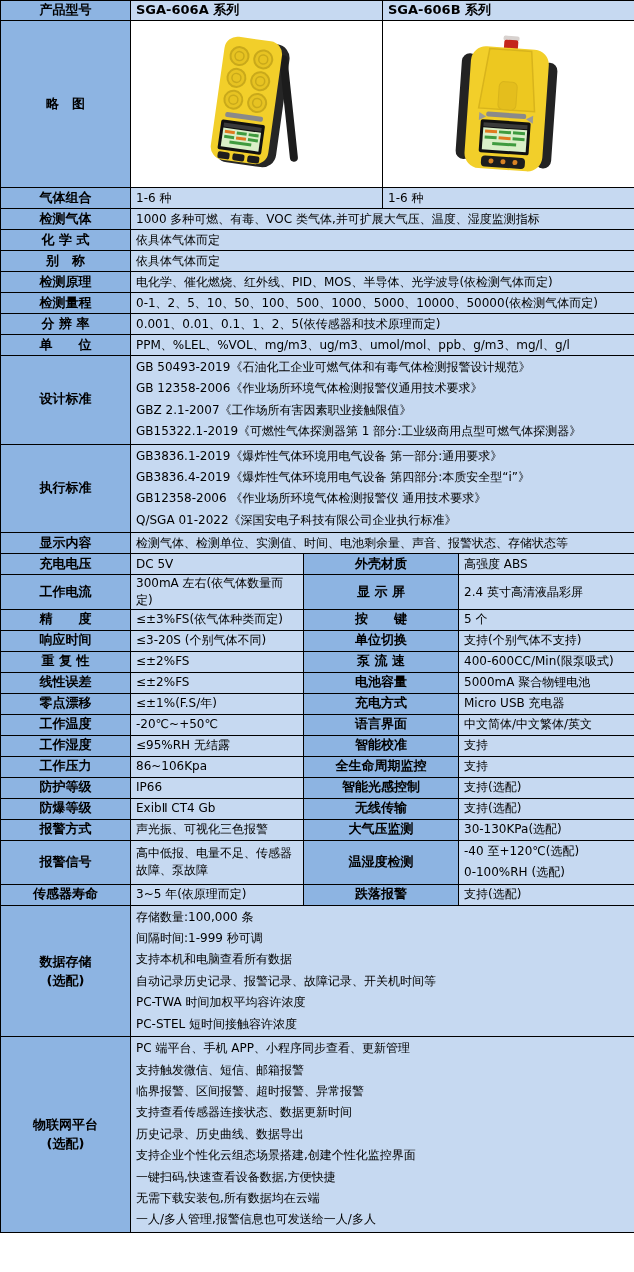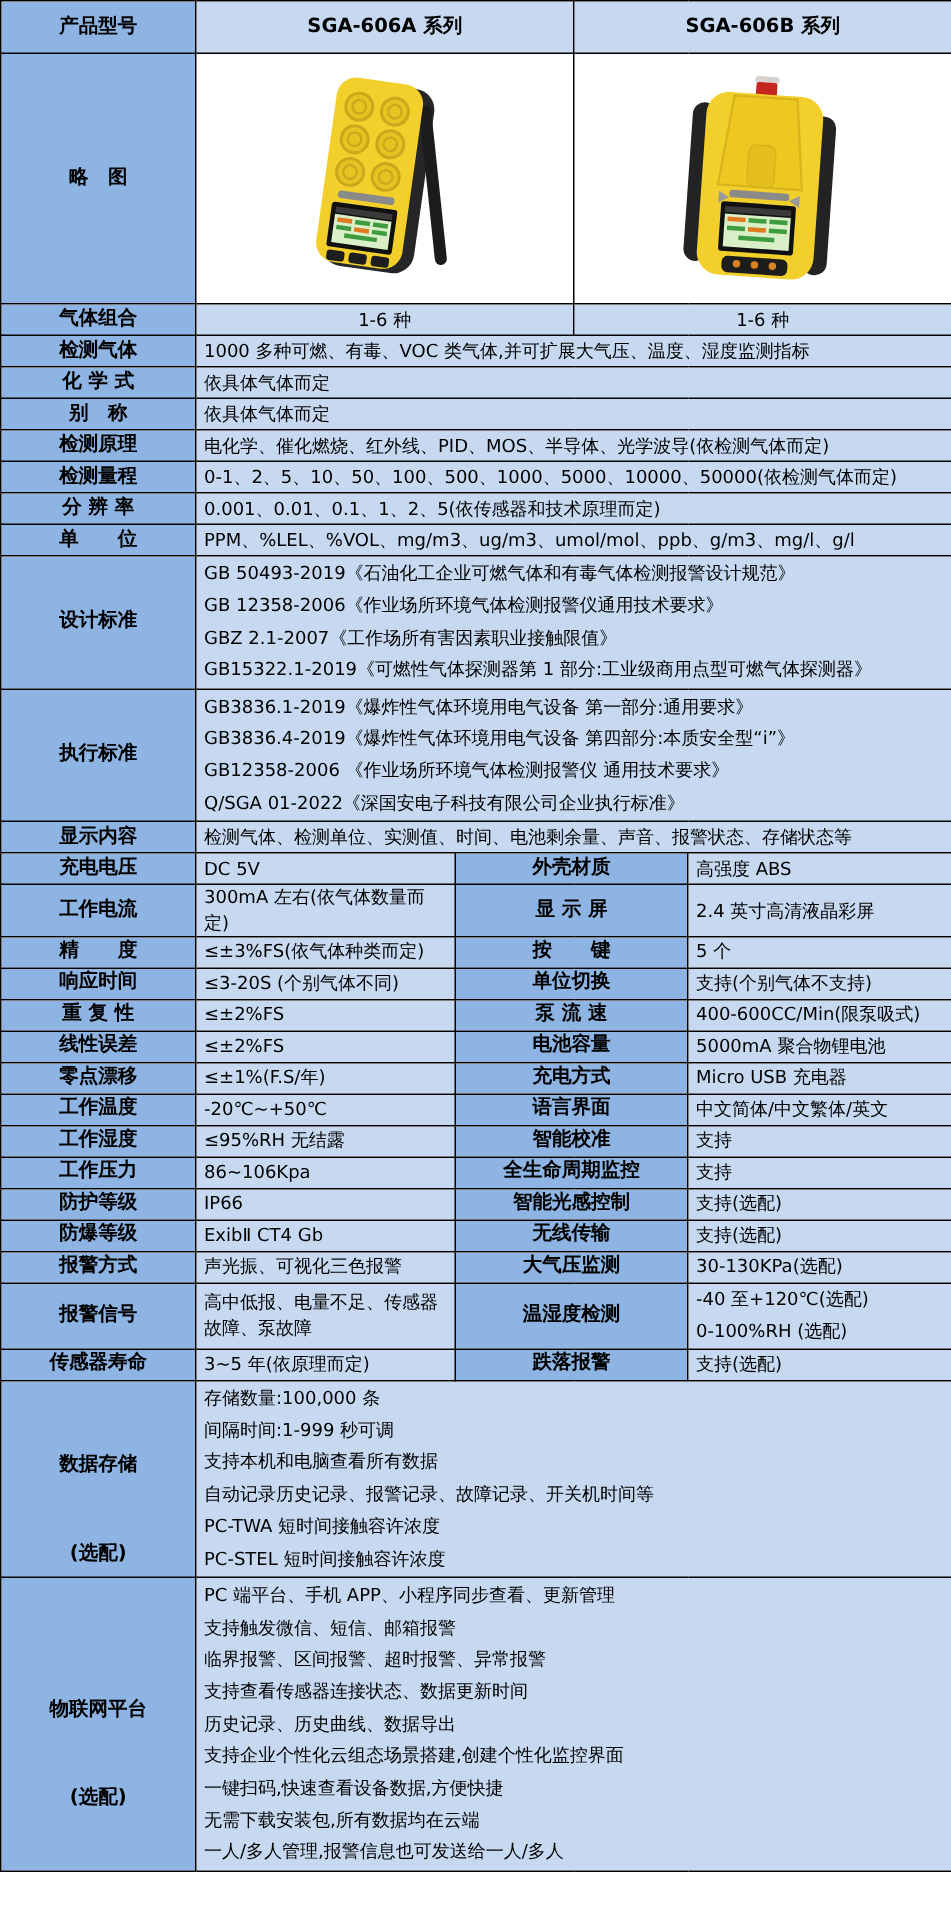--- a/index.html
+++ b/index.html
@@ -5,31 +5,31 @@
   :root{
     --label-bg:#8DB4E2;
     --value-bg:#C6D9F1;
     --border-color:#000000;
   }
   html,body{margin:0;padding:0;background:#ffffff;}
   body{font-family:"DejaVu Sans","Liberation Sans",sans-serif;color:#000;}
   #spec-table{border-collapse:collapse;width:634px;table-layout:fixed;border:1px solid var(--border-color);}
   #spec-table td{border:1px solid var(--border-color);overflow:hidden;vertical-align:middle;}
   tr{height:21px;}
-  tr.header-row{height:35px;}
+  tr.header-row{height:20px;}
   tr.image-row{height:167px;}
   tr.two-line{height:42px;}
   tr.multi{height:auto;}
   .label-cell{background:var(--label-bg);font-weight:bold;font-size:13px;text-align:center;padding:0 2px;line-height:1.3;}
   .value-cell{background:var(--value-bg);font-size:12px;padding:0 5px;text-align:left;line-height:1.4;}
-  .value-cell.center{text-align:center;}
+  .value-cell.center{}
   .value-cell.hdr{font-weight:bold;font-size:13px;}
   .value-cell.lines{padding:1px 5px;}
   .value-cell .line{line-height:21.4px;}
-  .label-cell .line{line-height:19px;margin-top:40px;}
+  .label-cell .line{line-height:19px;}
   .image-cell{background:#ffffff;text-align:center;padding:0;}
   .image-cell svg{display:block;margin:0 auto;}
 </style>
 </head>
 <body>
 
 <table id="spec-table">
   <colgroup>
     <col style="width:130px">
       <col style="width:173px">
@@ -278,21 +278,21 @@
       <tr class="multi">
         <td class="label-cell">
           <div class="line">数据存储</div>
           <div class="line">(选配)</div>
         </td>
         <td class="value-cell lines" colspan="4">
           <div class="line">存储数量:100,000 条</div>
           <div class="line">间隔时间:1-999 秒可调</div>
           <div class="line">支持本机和电脑查看所有数据</div>
           <div class="line">自动记录历史记录、报警记录、故障记录、开关机时间等</div>
-          <div class="line">PC-TWA 短时间接触容许浓度</div>
+          <div class="line">PC-TWA 时间加权平均容许浓度</div>
           <div class="line">PC-STEL 短时间接触容许浓度</div>
         </td>
       </tr>
       <tr class="multi">
         <td class="label-cell">
           <div class="line">物联网平台</div>
           <div class="line">(选配)</div>
         </td>
         <td class="value-cell lines" colspan="4">
           <div class="line">PC 端平台、手机 APP、小程序同步查看、更新管理</div>

